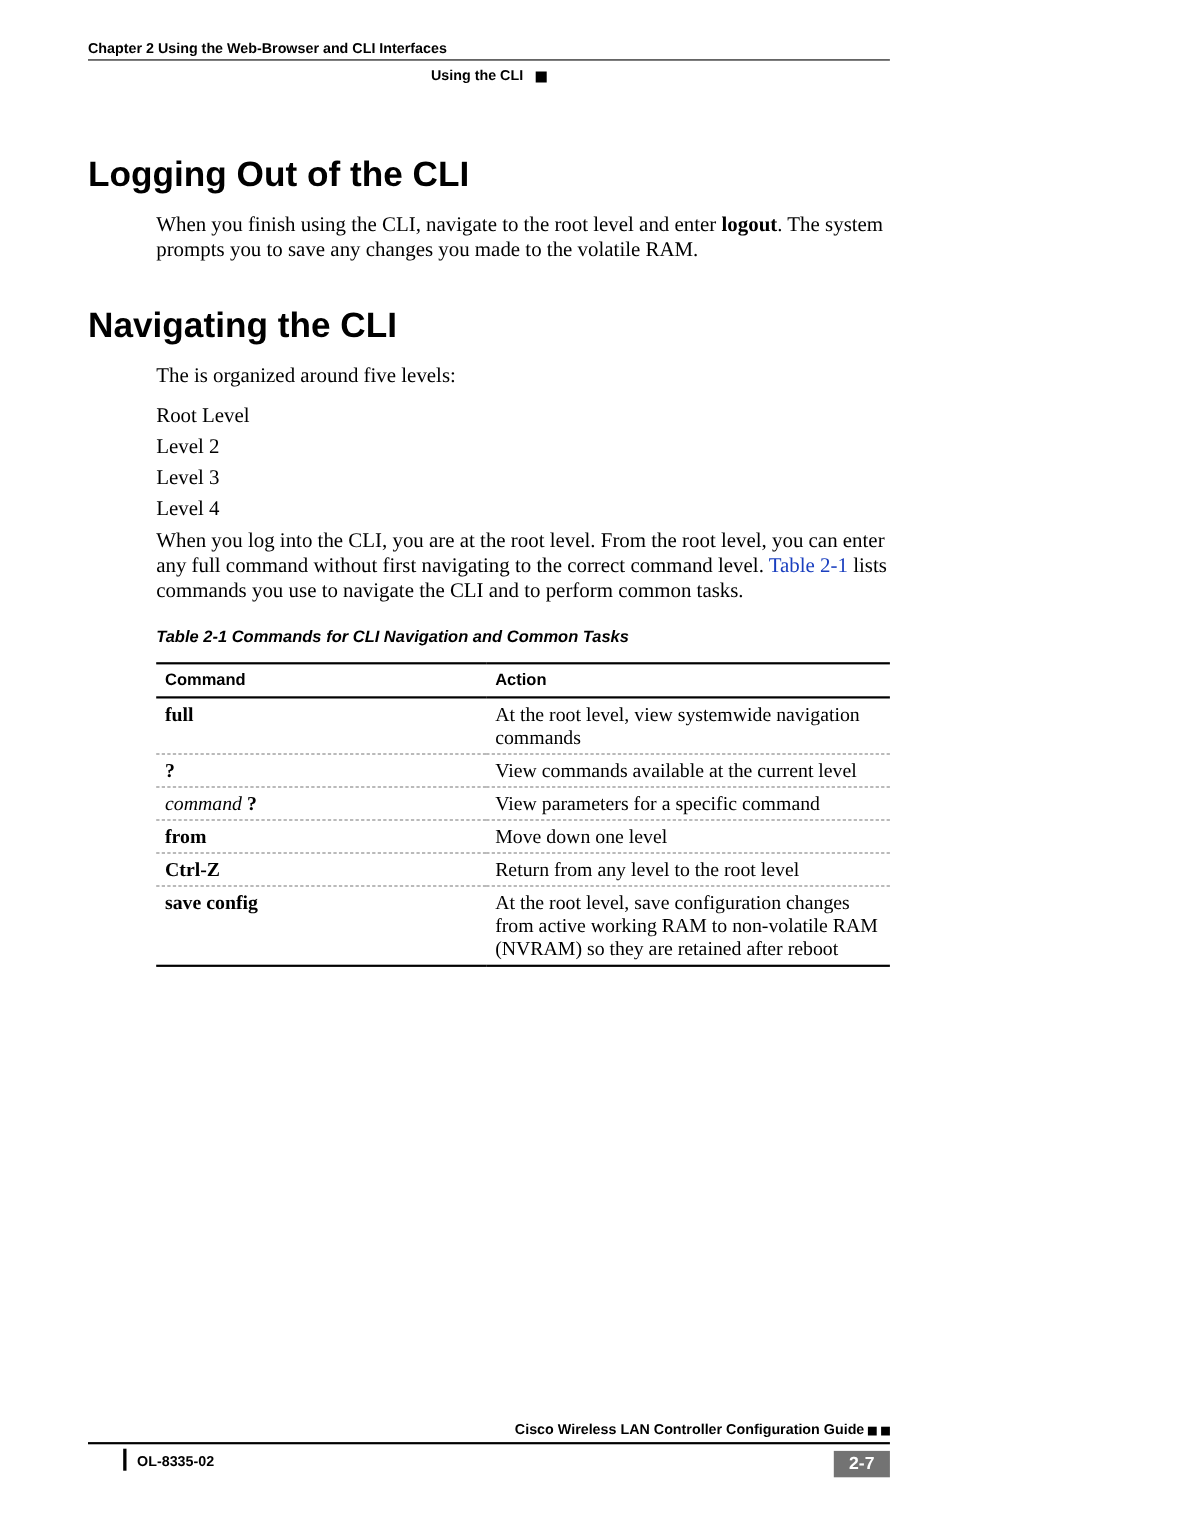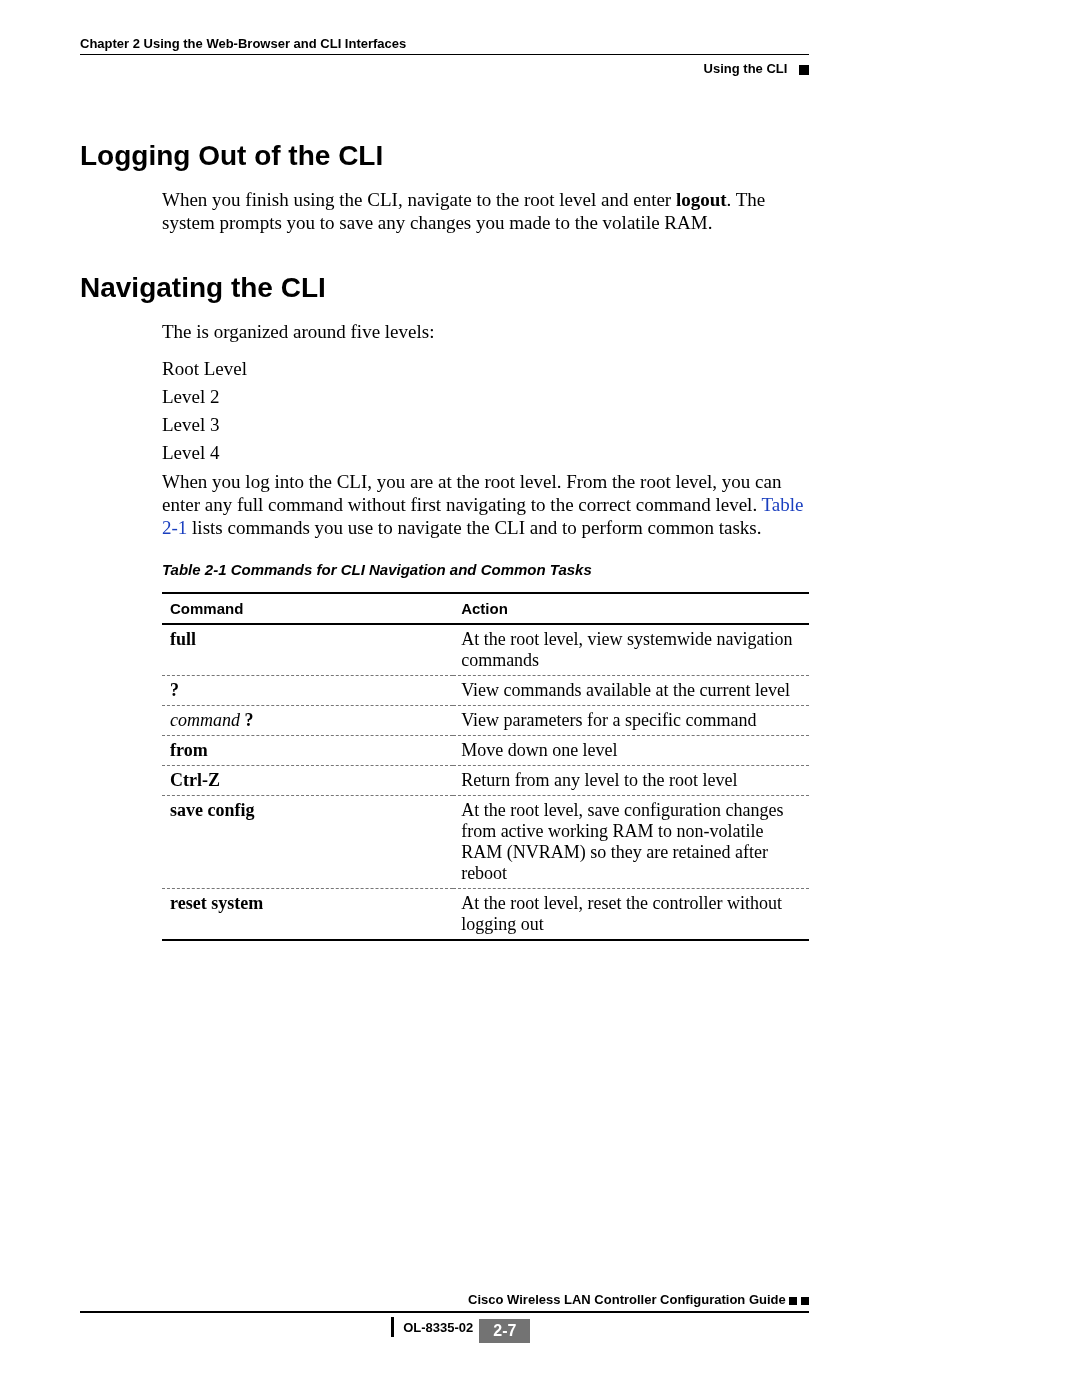--- a/index.html
+++ b/index.html
@@ -25,41 +25,41 @@
   }
   .header-rule {
     height: 1px;
     background: #000;
     margin-bottom: 6px;
   }
   .subheader {
     font-family: Arial, Helvetica, sans-serif;
     font-size: 13px;
     font-weight: bold;
-    text-align: right;
+    text-align: center;
     margin-bottom: 6px;
   }
   .subheader .sq {
     display: inline-block;
     width: 10px;
     height: 10px;
     background: #000;
     vertical-align: middle;
     margin-left: 8px;
   }
   h2.section {
     font-family: Arial, Helvetica, sans-serif;
     font-weight: bold;
-    font-size: 28px;
+    font-size: 32px;
     margin: 64px 0 16px 0;
   }
   h2.section.first { margin-top: 64px; }
   h2.section.second { margin-top: 38px; }
   .content {
-    margin-left: 82px;
+    margin-left: 62px;
   }
   p.body {
     font-family: "Times New Roman", Times, serif;
     font-size: 19px;
     line-height: 1.22;
     margin: 0 0 14px 0;
   }
   p.listline {
     font-family: "Times New Roman", Times, serif;
     font-size: 19px;
@@ -122,21 +122,21 @@
     background: #000;
     vertical-align: middle;
   }
   .footer-rule {
     height: 2px;
     background: #000;
     margin-bottom: 6px;
   }
   .footer-row {
     display: flex;
-    justify-content: center;
+    justify-content: space-between;
     align-items: flex-start;
     font-family: Arial, Helvetica, sans-serif;
     font-size: 13px;
     font-weight: bold;
     padding-left: 32px;
   }
   .footer-ol .bar {
     display: inline-block;
     width: 3px;
     height: 20px;
@@ -213,24 +213,20 @@
             <td><span class="cmd-bold">from</span></td>
             <td>Move down one level</td>
           </tr>
           <tr class="sep">
             <td><span class="cmd-bold">Ctrl-Z</span></td>
             <td>Return from any level to the root level</td>
           </tr>
           <tr class="sep">
             <td><span class="cmd-bold">save config</span></td>
             <td>At the root level, save configuration changes from active working RAM to non-volatile RAM (NVRAM) so they are retained after reboot</td>
-          </tr>
-          <tr>
-            <td><span class="cmd-bold">reset system</span></td>
-            <td>At the root level, reset the controller without logging out</td>
           </tr>
         </tbody>
     </table>
   </div>
 
   <div class="footer">
     <div class="footer-guide">
       <span>Cisco Wireless LAN Controller Configuration Guide</span>
       <span class="sq"></span>
       <span class="sq"></span>

